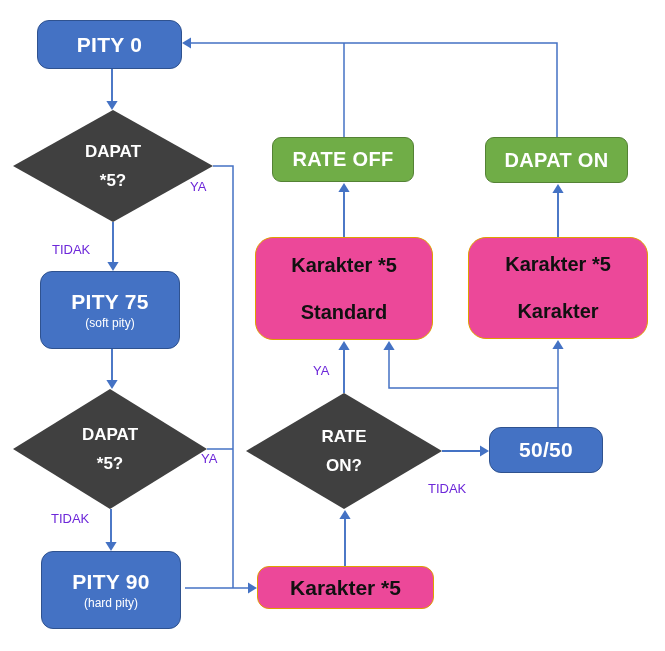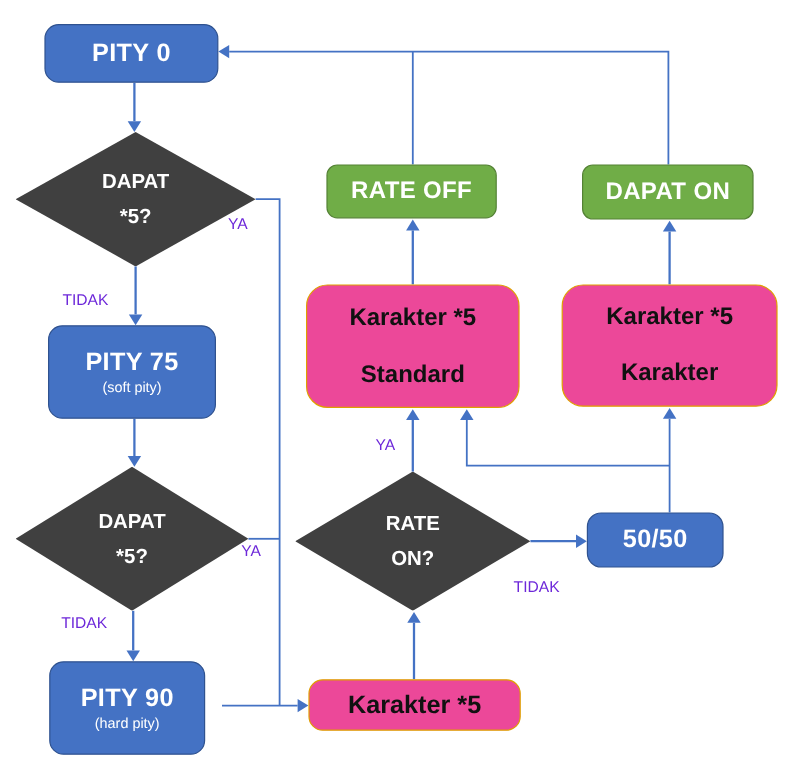--- a/index.html
+++ b/index.html
@@ -119,21 +119,21 @@
   <div class="node proc" style="left:40px; top:271px; width:140px; height:78px;">
     <span class="main">PITY 75</span>
     <span class="sub">(soft pity)</span>
   </div>
 
   <div class="node decision" style="left:13px; top:389px; width:194px; height:120px;">
     <span>DAPAT</span>
     <span>*5?</span>
   </div>
 
-  <div class="node proc" style="left:41px; top:551px; width:130px; height:78px;">
+  <div class="node proc" style="left:41px; top:551px; width:140px; height:78px;">
     <span class="main">PITY 90</span>
     <span class="sub">(hard pity)</span>
   </div>
 
   <div class="node result" style="left:257px; top:566px; width:177px; height:43px;">
     <span>Karakter *5</span>
   </div>
 
   <div class="node decision" style="left:246px; top:393px; width:196px; height:116px;">
     <span>RATE</span>

